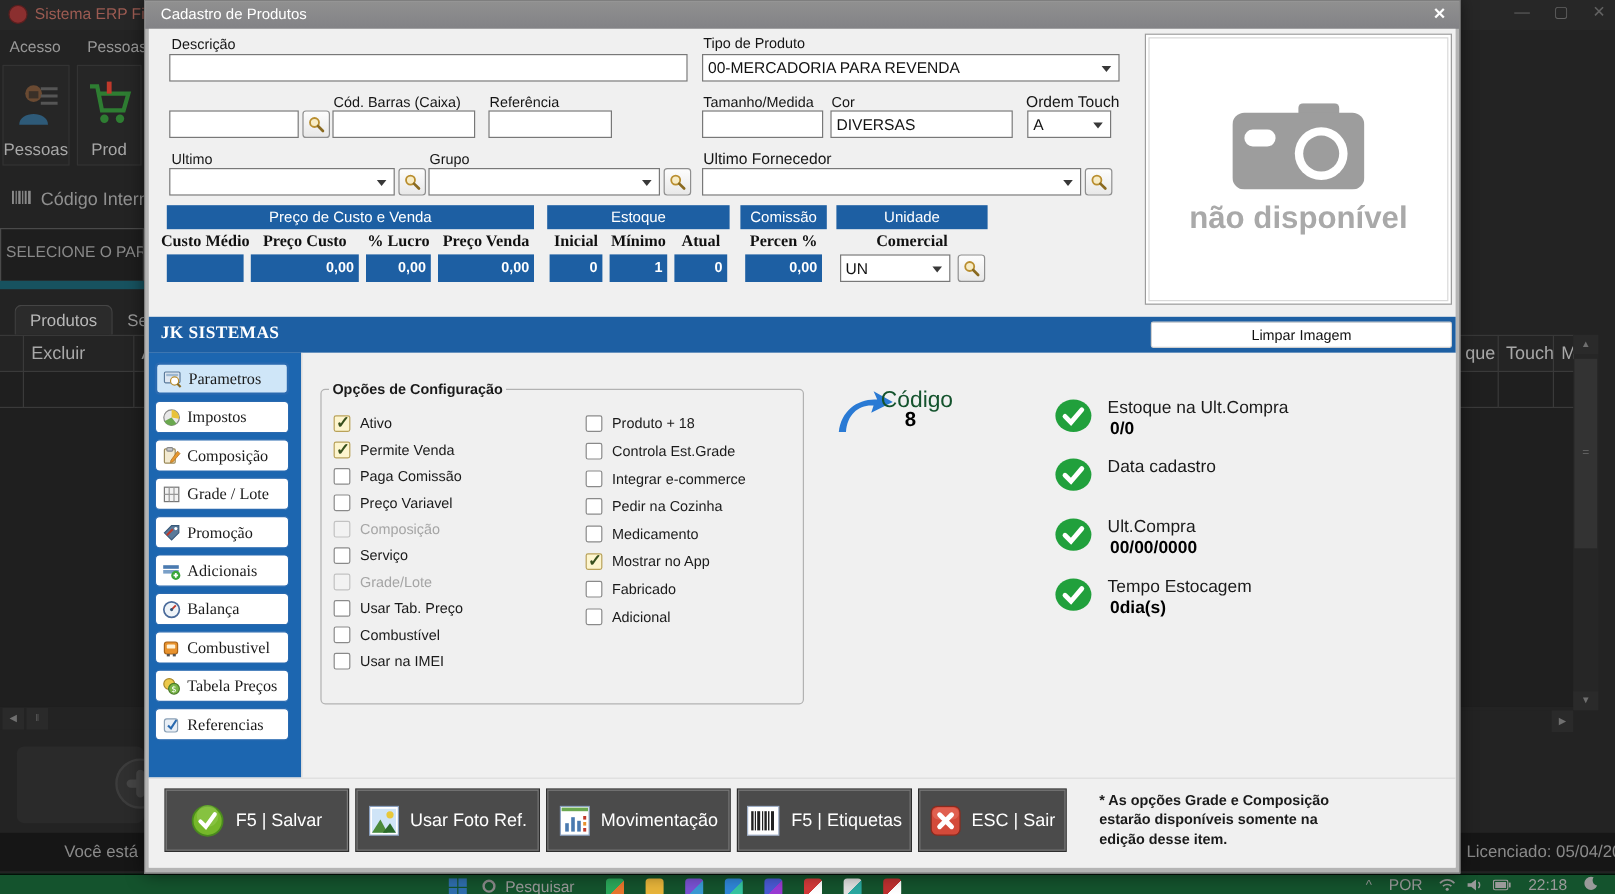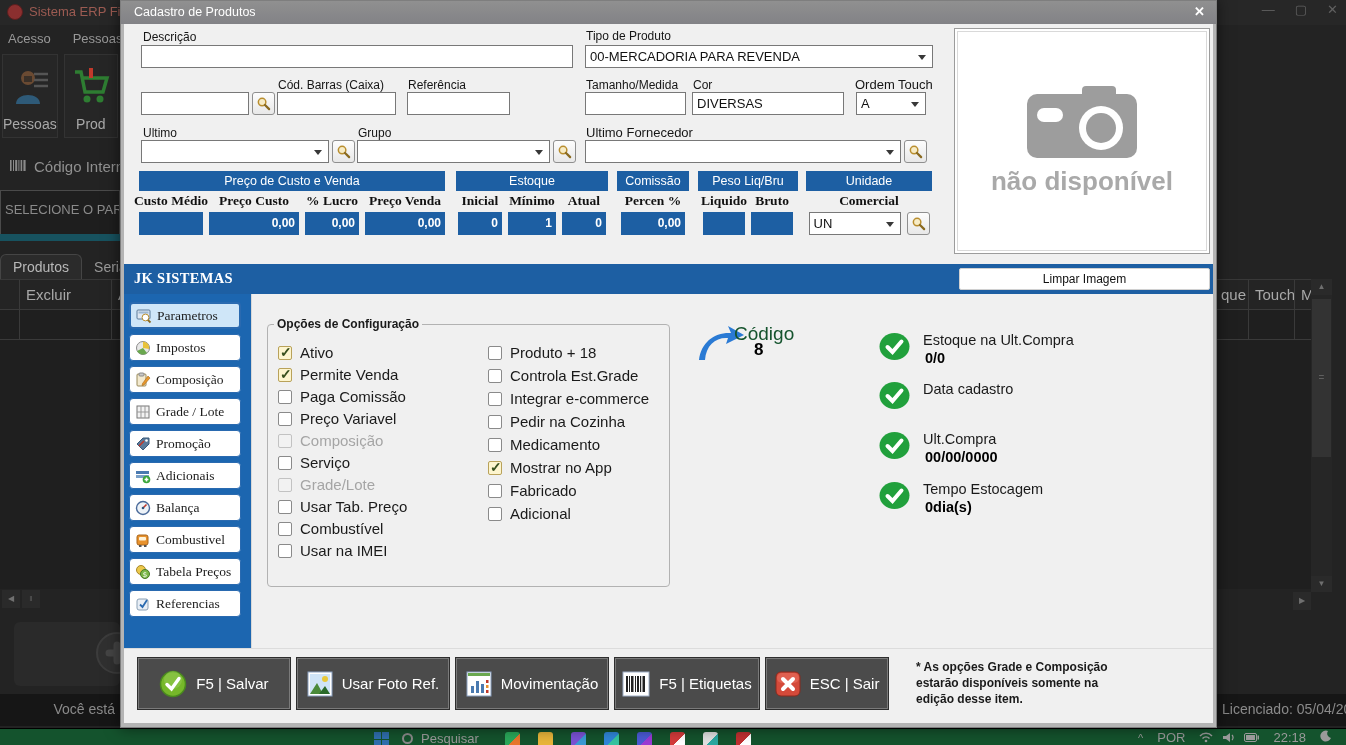--- a/index.html
+++ b/index.html
@@ -15,21 +15,21 @@
   .bg-winbtns { position:absolute; right:8px; top:2px; display:flex; gap:20px; color:#616161; font-size:13px; }
   .bg-menubar { position:absolute; left:0; top:26px; height:24px; display:flex; gap:22px; padding-left:8px; align-items:center; }
   .bg-menubar span { color:#989898; font-size:13px; }
   .bg-toolbar { position:absolute; left:0; top:52px; height:88px; width:120px; display:flex; gap:6px; padding:2px; }
   .bg-toolbtn { width:104px; height:84px; background:#262626; border:1px solid #333; display:flex; flex-direction:column; align-items:center; justify-content:flex-end; padding-bottom:5px; }
   .bg-toolbtn .tlbl { color:#a8a8a8; font-size:14px; }
   .bg-toolbtn svg { display:block; margin-bottom:6px; }
   .bg-codigo { position:absolute; left:10px; top:158px; display:flex; align-items:center; gap:7px; color:#909090; font-size:15px; white-space:nowrap; }
   .bg-select { position:absolute; left:0px; top:190px; width:120px; height:45px; background:#1e1e1e; border:1px solid #4a4a4a; color:#8a8a8a; font-size:13px; line-height:38px; padding-left:4px; white-space:nowrap; overflow:hidden; }
   .bg-teal { position:absolute; left:0; top:234px; width:120px; height:7px; background:#17525f; }
-  .bg-tabs { position:absolute; left:0; top:250px; width:120px; height:29px; display:flex; align-items:flex-end; }
+  .bg-tabs { position:absolute; left:12px; top:250px; width:120px; height:29px; display:flex; align-items:flex-end; }
   .bg-tab { font-size:14px; color:#9a9a9a; padding:4px 12px; }
   .bg-tab.sel { background:#2b2b2b; border:1px solid #454545; border-bottom:none; border-radius:6px 6px 0 0; color:#b8b8b8; }
   .bg-grid-left { position:absolute; left:0; top:279px; width:120px; height:310px; background:#1f1f1f; border-top:1px solid #383838; }
   .bg-grid-right { position:absolute; left:1215px; top:279px; width:97px; height:310px; background:#1f1f1f; border-top:1px solid #383838; }
   .bg-gridhead { display:flex; height:30px; background:#242424; }
   .bg-gridhead span, .bg-gridrow span { border-right:1px solid #3a3a3a; border-bottom:1px solid #3a3a3a; color:#a8a8a8; font-size:15px; line-height:29px; padding-left:6px; overflow:hidden; white-space:nowrap; }
   .bg-gridrow { display:flex; height:30px; }
   .bg-vscroll { position:absolute; left:1311px; top:279px; width:21px; height:313px; background:#262626; }
   .bg-vscroll .arr { position:absolute; left:0; width:21px; height:16px; color:#6f6f6f; font-size:8px; text-align:center; line-height:16px; background:#2a2a2a; }
   .bg-vthumb { position:absolute; left:1px; top:18px; width:19px; height:158px; background:#333; color:#5f5f5f; font-size:10px; text-align:center; line-height:158px; }
@@ -86,21 +86,21 @@
 
   .content-panel { position:absolute; left:127px; right:0; top:270px; height:354px; background:#f0f0f0; border-left:1px solid #d8d8d8; }
   .optbox { position:absolute; left:15px; top:23px; width:403px; height:270px; border:1px solid #b2b2b2; border-radius:4px; }
   .optbox legend { font-size:12px; font-weight:bold; color:#1a1a1a; margin-left:6px; padding:0 3px; }
   .optcol { position:absolute; top:14px; display:flex; flex-direction:column; gap:7px; }
   .optrow { display:flex; align-items:center; gap:8px; height:15px; }
   .cbx { width:14px; height:14px; background:#fff; border:1px solid #8a8a8a; border-radius:2px; position:relative; flex:none; }
   .cbx.checked { background:#fdf5ce; border-color:#b9a25a; }
   .cbx.checked::after { content:"✓"; position:absolute; left:1px; top:-3px; font-size:14px; font-weight:bold; color:#39501d; }
   .cbx.disabled { background:#f2f2f2; border-color:#c2c2c2; }
-  .optrow .olbl { font-size:15px; color:#1a1a1a; white-space:nowrap; }
+  .optrow .olbl { font-size:12px; color:#1a1a1a; white-space:nowrap; }
   .optrow.disabled .olbl { color:#a5a5a5; }
 
   .status-panel { position:absolute; left:0; top:0; right:0; bottom:0; pointer-events:none; }
   .codigo-lbl { position:absolute; left:482px; top:29px; font-size:19px; color:#14532d; }
   .codigo-val { position:absolute; left:502px; top:46px; font-size:17px; font-weight:bold; color:#000; }
   .arrow-ic { position:absolute; left:443px; top:30px; }
   .st-item { position:absolute; left:627px; }
   .st-item .lbl { position:absolute; left:44px; top:1px; font-size:14.5px; color:#1a1a1a; white-space:nowrap; }
   .st-item .val { position:absolute; left:46px; top:19px; font-size:14.5px; font-weight:bold; color:#000; white-space:nowrap; }
 
@@ -410,39 +410,20 @@
           <div class="pgroup" style="width: 72px; margin-left: 9px;">
             <div class="pg-head">Comissão</div>
             <div class="pg-cols">
               <div class="pcol" style="width: 64px;">
                 <div class="pc-lbl">Percen %</div>
               </div>
             </div>
             <div class="pg-cols">
               <div class="pcol" style="width: 64px;">
                 <div class="pc-cell">0,00</div>
-              </div>
-            </div>
-          </div>
-          <div class="pgroup" style="width: 100px; margin-left: 9px;">
-            <div class="pg-head">Peso Liq/Bru</div>
-            <div class="pg-cols">
-              <div class="pcol" style="width: 42px;">
-                <div class="pc-lbl">Liquido</div>
-              </div>
-              <div class="pcol" style="width: 42px; margin-left: 6px;">
-                <div class="pc-lbl">Bruto</div>
-              </div>
-            </div>
-            <div class="pg-cols">
-              <div class="pcol" style="width: 42px;">
-                <div class="pc-cell"></div>
-              </div>
-              <div class="pcol" style="width: 42px; margin-left: 6px;">
-                <div class="pc-cell"></div>
               </div>
             </div>
           </div>
           <div class="pgroup" style="width: 126px; margin-left: 8px;">
             <div class="pg-head">Unidade</div>
             <div class="pg-cols">
               <div class="pcol" style="width: 92px;">
                 <div class="pc-lbl">Comercial</div>
               </div>
             </div>

